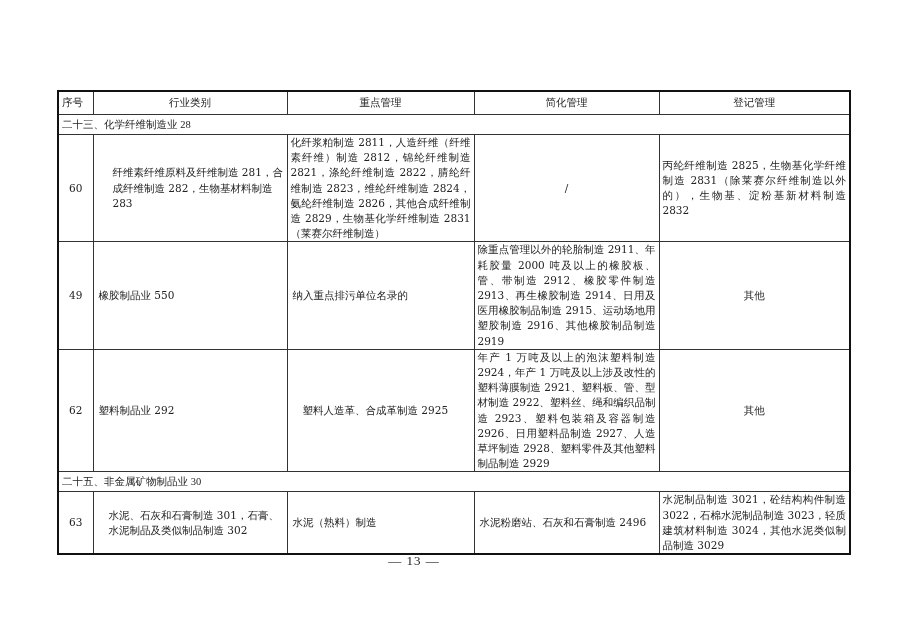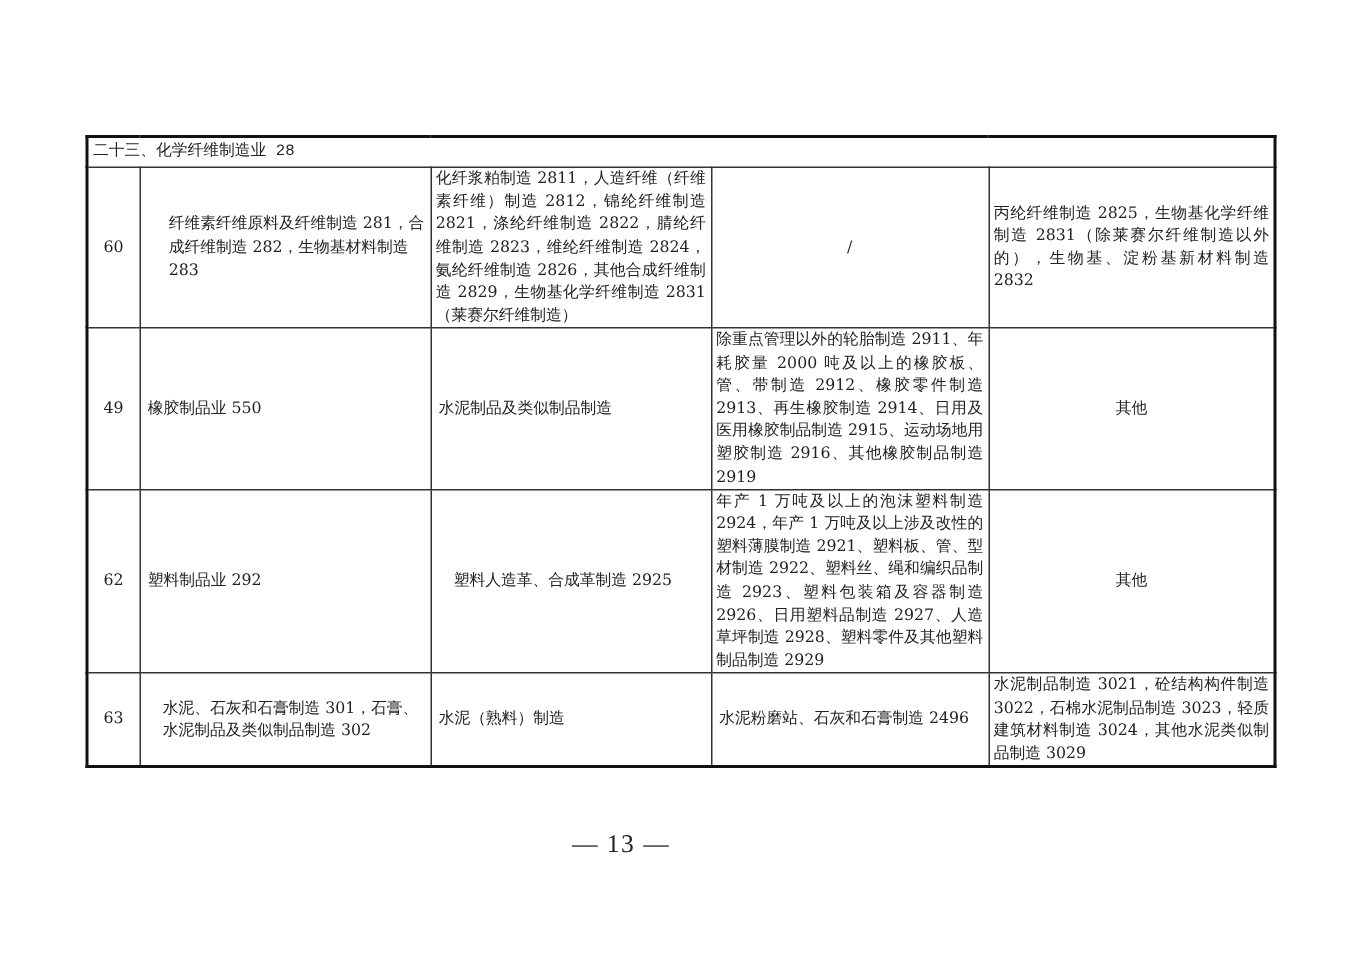--- a/index.html
+++ b/index.html
@@ -4,66 +4,76 @@
 <style>
   html,body{margin:0;padding:0;background:#ffffff;}
   body{width:900px;height:636px;position:relative;overflow:hidden;
        font-family:"DejaVu Serif","Liberation Serif",serif;color:#222;}
   table.main{position:absolute;left:57px;top:90px;width:792px;
        border-collapse:collapse;table-layout:fixed;border:2px solid #111;}
   table.main td, table.main th{border:1px solid #333;font-size:10.5px;line-height:15.2px;
        padding:0 3px;vertical-align:middle;font-weight:normal;}
   th{height:22px;text-align:center;}
   th.c0{text-align:left;padding-left:4px;}
-  td.sec{height:19px;font-weight:bold;font-family:Liberation Mono, monospace;font-size:10.5px;padding-left:3px;}
+  td.sec{height:19px;font-weight:bold;font-family:Liberation Serif, serif;font-size:10.5px;padding-left:3px;}
   td.num{text-align:center;}
   td.ctr{text-align:center;}
   td.tight{padding:0 1px;text-align:justify;}
-  .pageno{position:absolute;left:0;width:828px;top:553px;text-align:center;font-size:17px;
+  .pageno{position:absolute;left:0;width:828px;top:553px;text-align:center;font-size:13px;
        font-family:"Liberation Serif","DejaVu Serif",serif;letter-spacing:1px;}
 </style>
 </head>
 <body>
 
 <table class="main">
   <colgroup>
     <col style="width:35px">
     <col style="width:194px">
     <col style="width:187px">
     <col style="width:185px">
     <col style="width:191px">
   </colgroup>
   <tbody>
+      <tr>
+    <th class="c0">序号</th>
+    <th>行业类别</th>
+    <th>重点管理</th>
+    <th>简化管理</th>
+    <th>登记管理</th>
+  </tr>
 
   <tr>
     <td class="sec" colspan="5">二十三、化学纤维制造业 28</td>
   </tr>
   <tr style="height:102px">
     <td class="num">60</td>
     <td style="padding-left:19px">纤维素纤维原料及纤维制造 281，合成纤维制造 282，生物基材料制造 283</td>
     <td class="tight">化纤浆粕制造 2811，人造纤维（纤维素纤维）制造 2812，锦纶纤维制造 2821，涤纶纤维制造 2822，腈纶纤维制造 2823，维纶纤维制造 2824，氨纶纤维制造 2826，其他合成纤维制造 2829，生物基化学纤维制造 2831（莱赛尔纤维制造）</td>
     <td class="ctr">/</td>
     <td class="tight">丙纶纤维制造 2825，生物基化学纤维制造 2831（除莱赛尔纤维制造以外的），生物基、淀粉基新材料制造 2832</td>
   </tr>
 
   <tr style="height:89px">
     <td class="num">49</td>
     <td style="padding-left:5px">橡胶制品业 550</td>
-    <td style="padding-left:5px">水泥制品及类似制品制造</td>
+    <td style="padding-left:5px">纳入重点排污单位名录的</td>
     <td class="tight">除重点管理以外的轮胎制造 2911、年耗胶量 2000 吨及以上的橡胶板、管、带制造 2912、橡胶零件制造 2913、再生橡胶制造 2914、日用及医用橡胶制品制造 2915、运动场地用塑胶制造 2916、其他橡胶制品制造 2919</td>
     <td class="ctr">其他</td>
   </tr>
   <tr style="height:115px">
     <td class="num">62</td>
     <td style="padding-left:5px">塑料制品业 292</td>
     <td style="padding-left:15px">塑料人造革、合成革制造 2925</td>
     <td class="tight">年产 1 万吨及以上的泡沫塑料制造 2924，年产 1 万吨及以上涉及改性的塑料薄膜制造 2921、塑料板、管、型材制造 2922、塑料丝、绳和编织品制造 2923、塑料包装箱及容器制造 2926、日用塑料品制造 2927、人造草坪制造 2928、塑料零件及其他塑料制品制造 2929</td>
     <td class="ctr">其他</td>
   </tr>
 
+  <tr>
+    <td class="sec" colspan="5">二十五、非金属矿物制品业 30</td>
+  </tr>
   <tr style="height:58px">
     <td class="num">63</td>
     <td style="padding-left:15px">水泥、石灰和石膏制造 301，石膏、水泥制品及类似制品制造 302</td>
     <td style="padding-left:5px">水泥（熟料）制造</td>
     <td style="padding-left:5px">水泥粉磨站、石灰和石膏制造 2496</td>
     <td class="tight">水泥制品制造 3021，砼结构构件制造 3022，石棉水泥制品制造 3023，轻质建筑材料制造 3024，其他水泥类似制品制造 3029</td>
   </tr>
 </tbody>
   </table>
 

